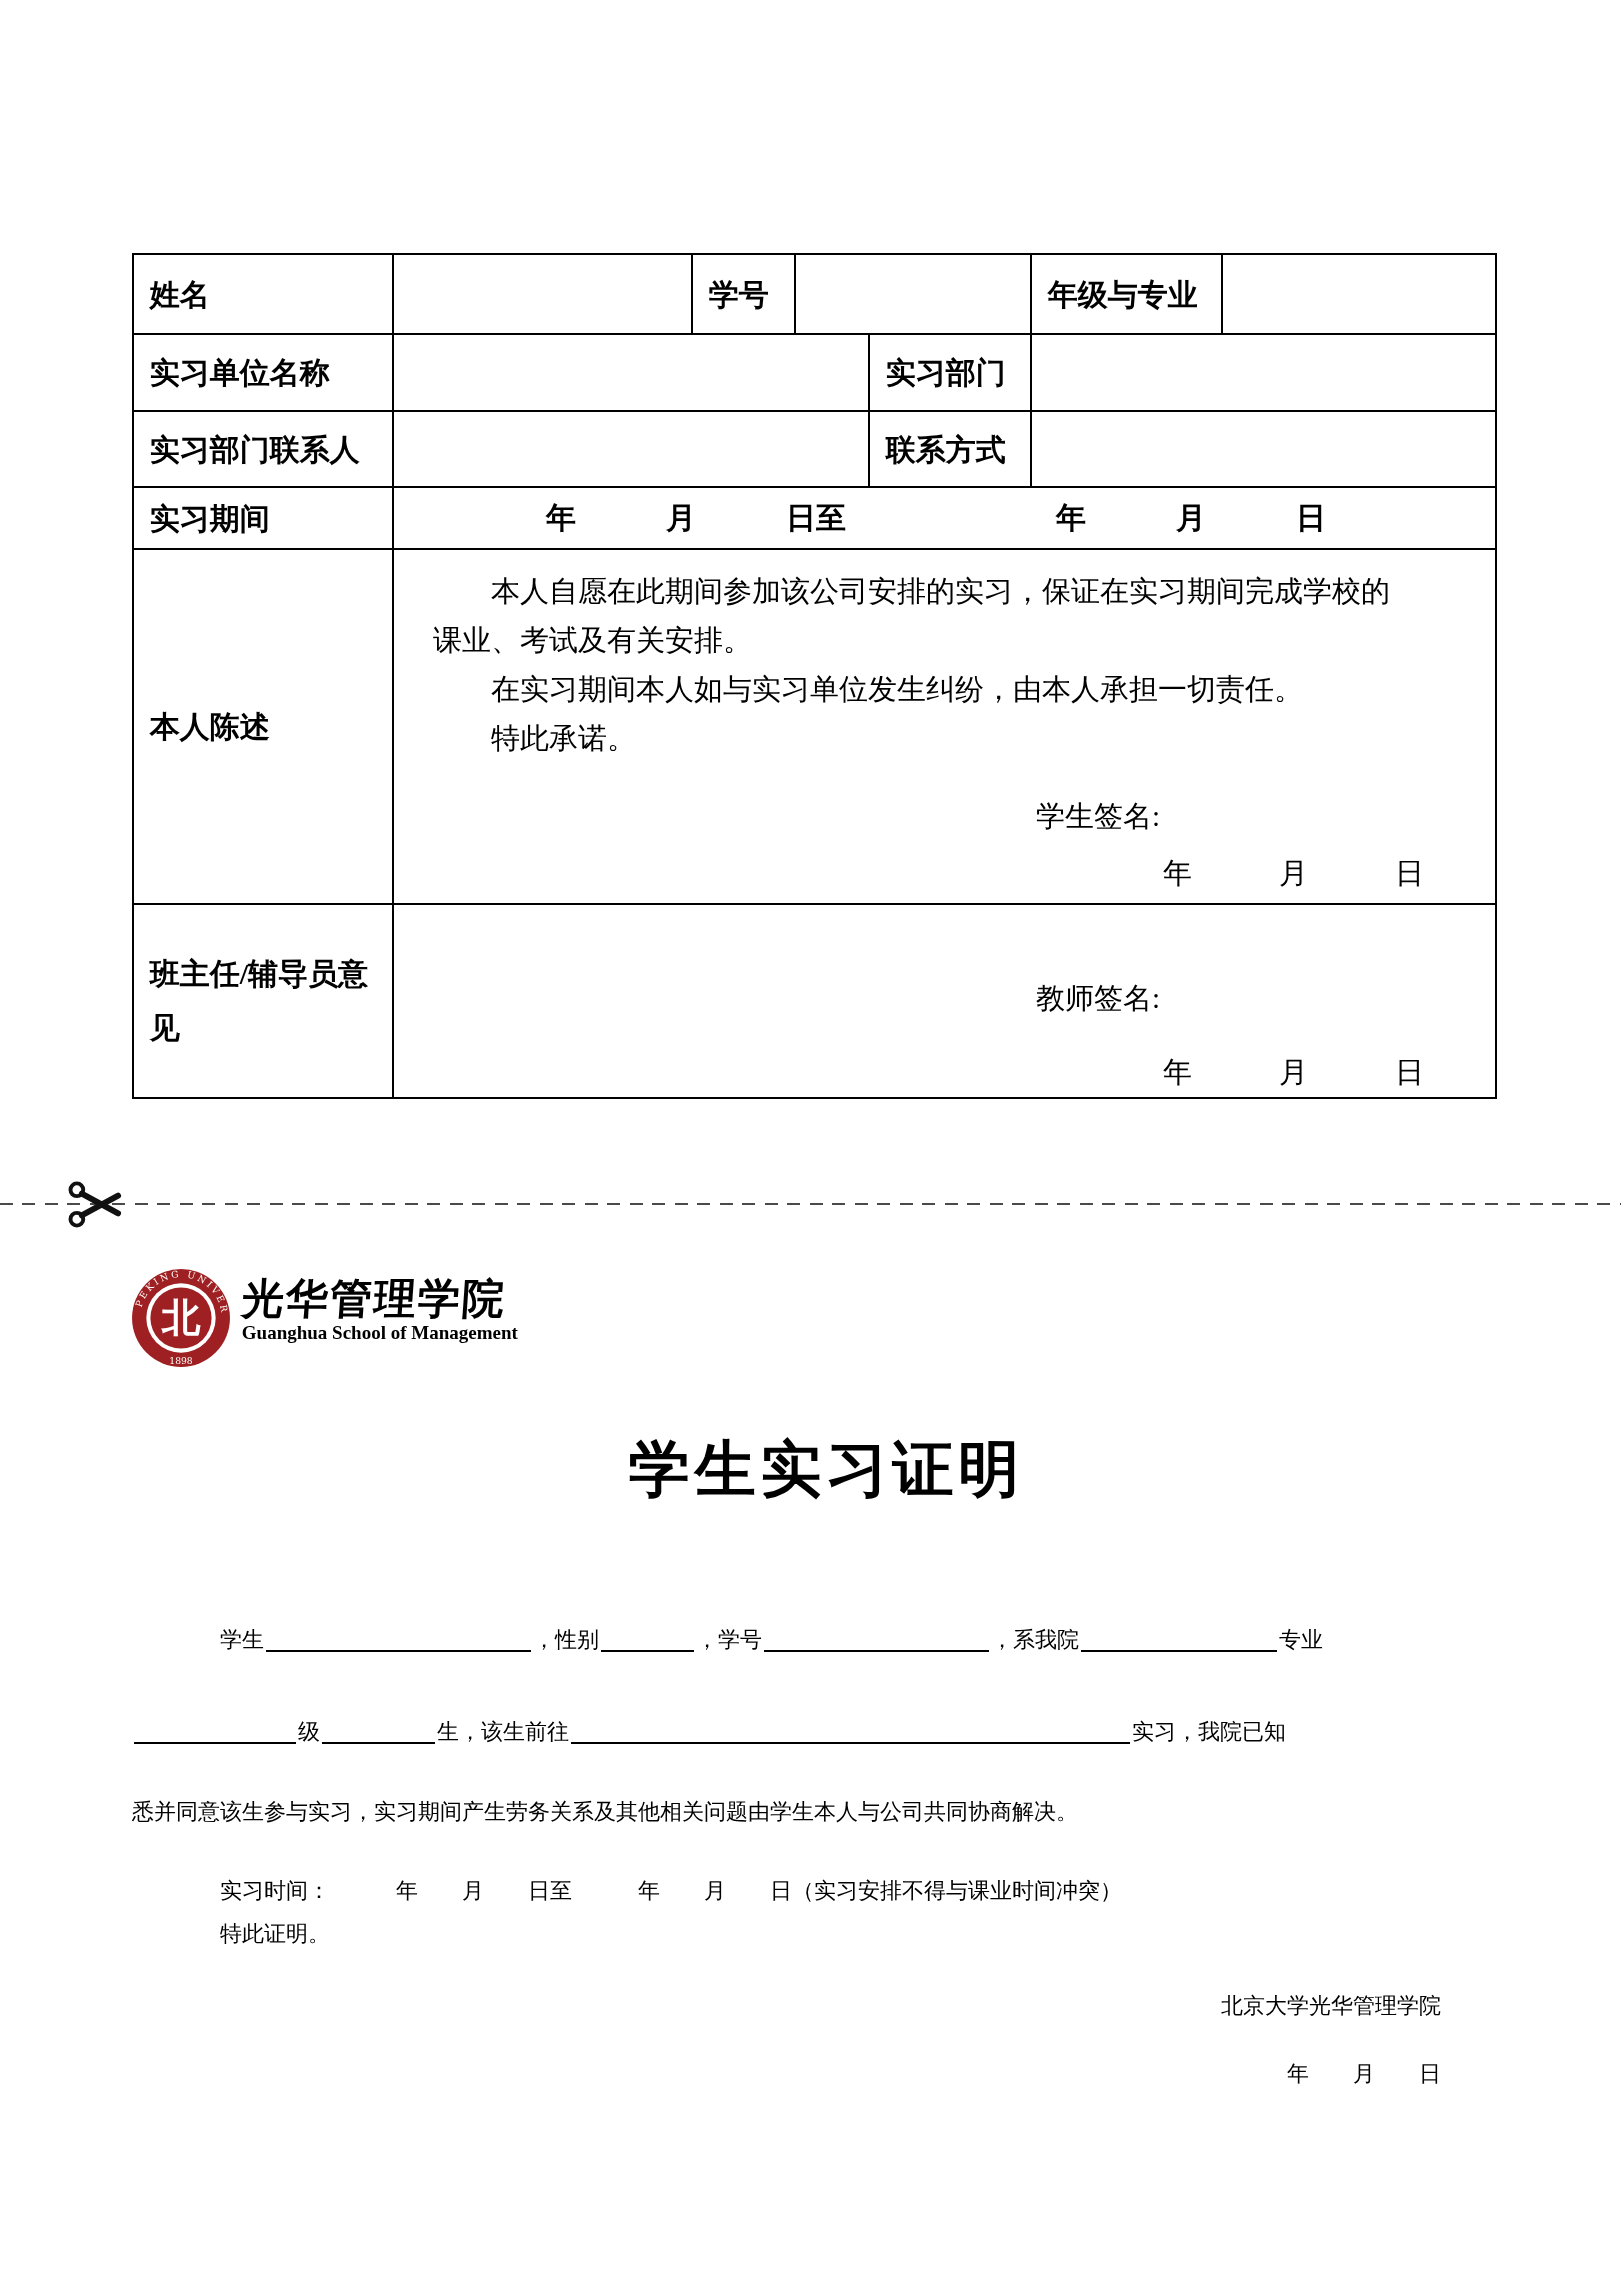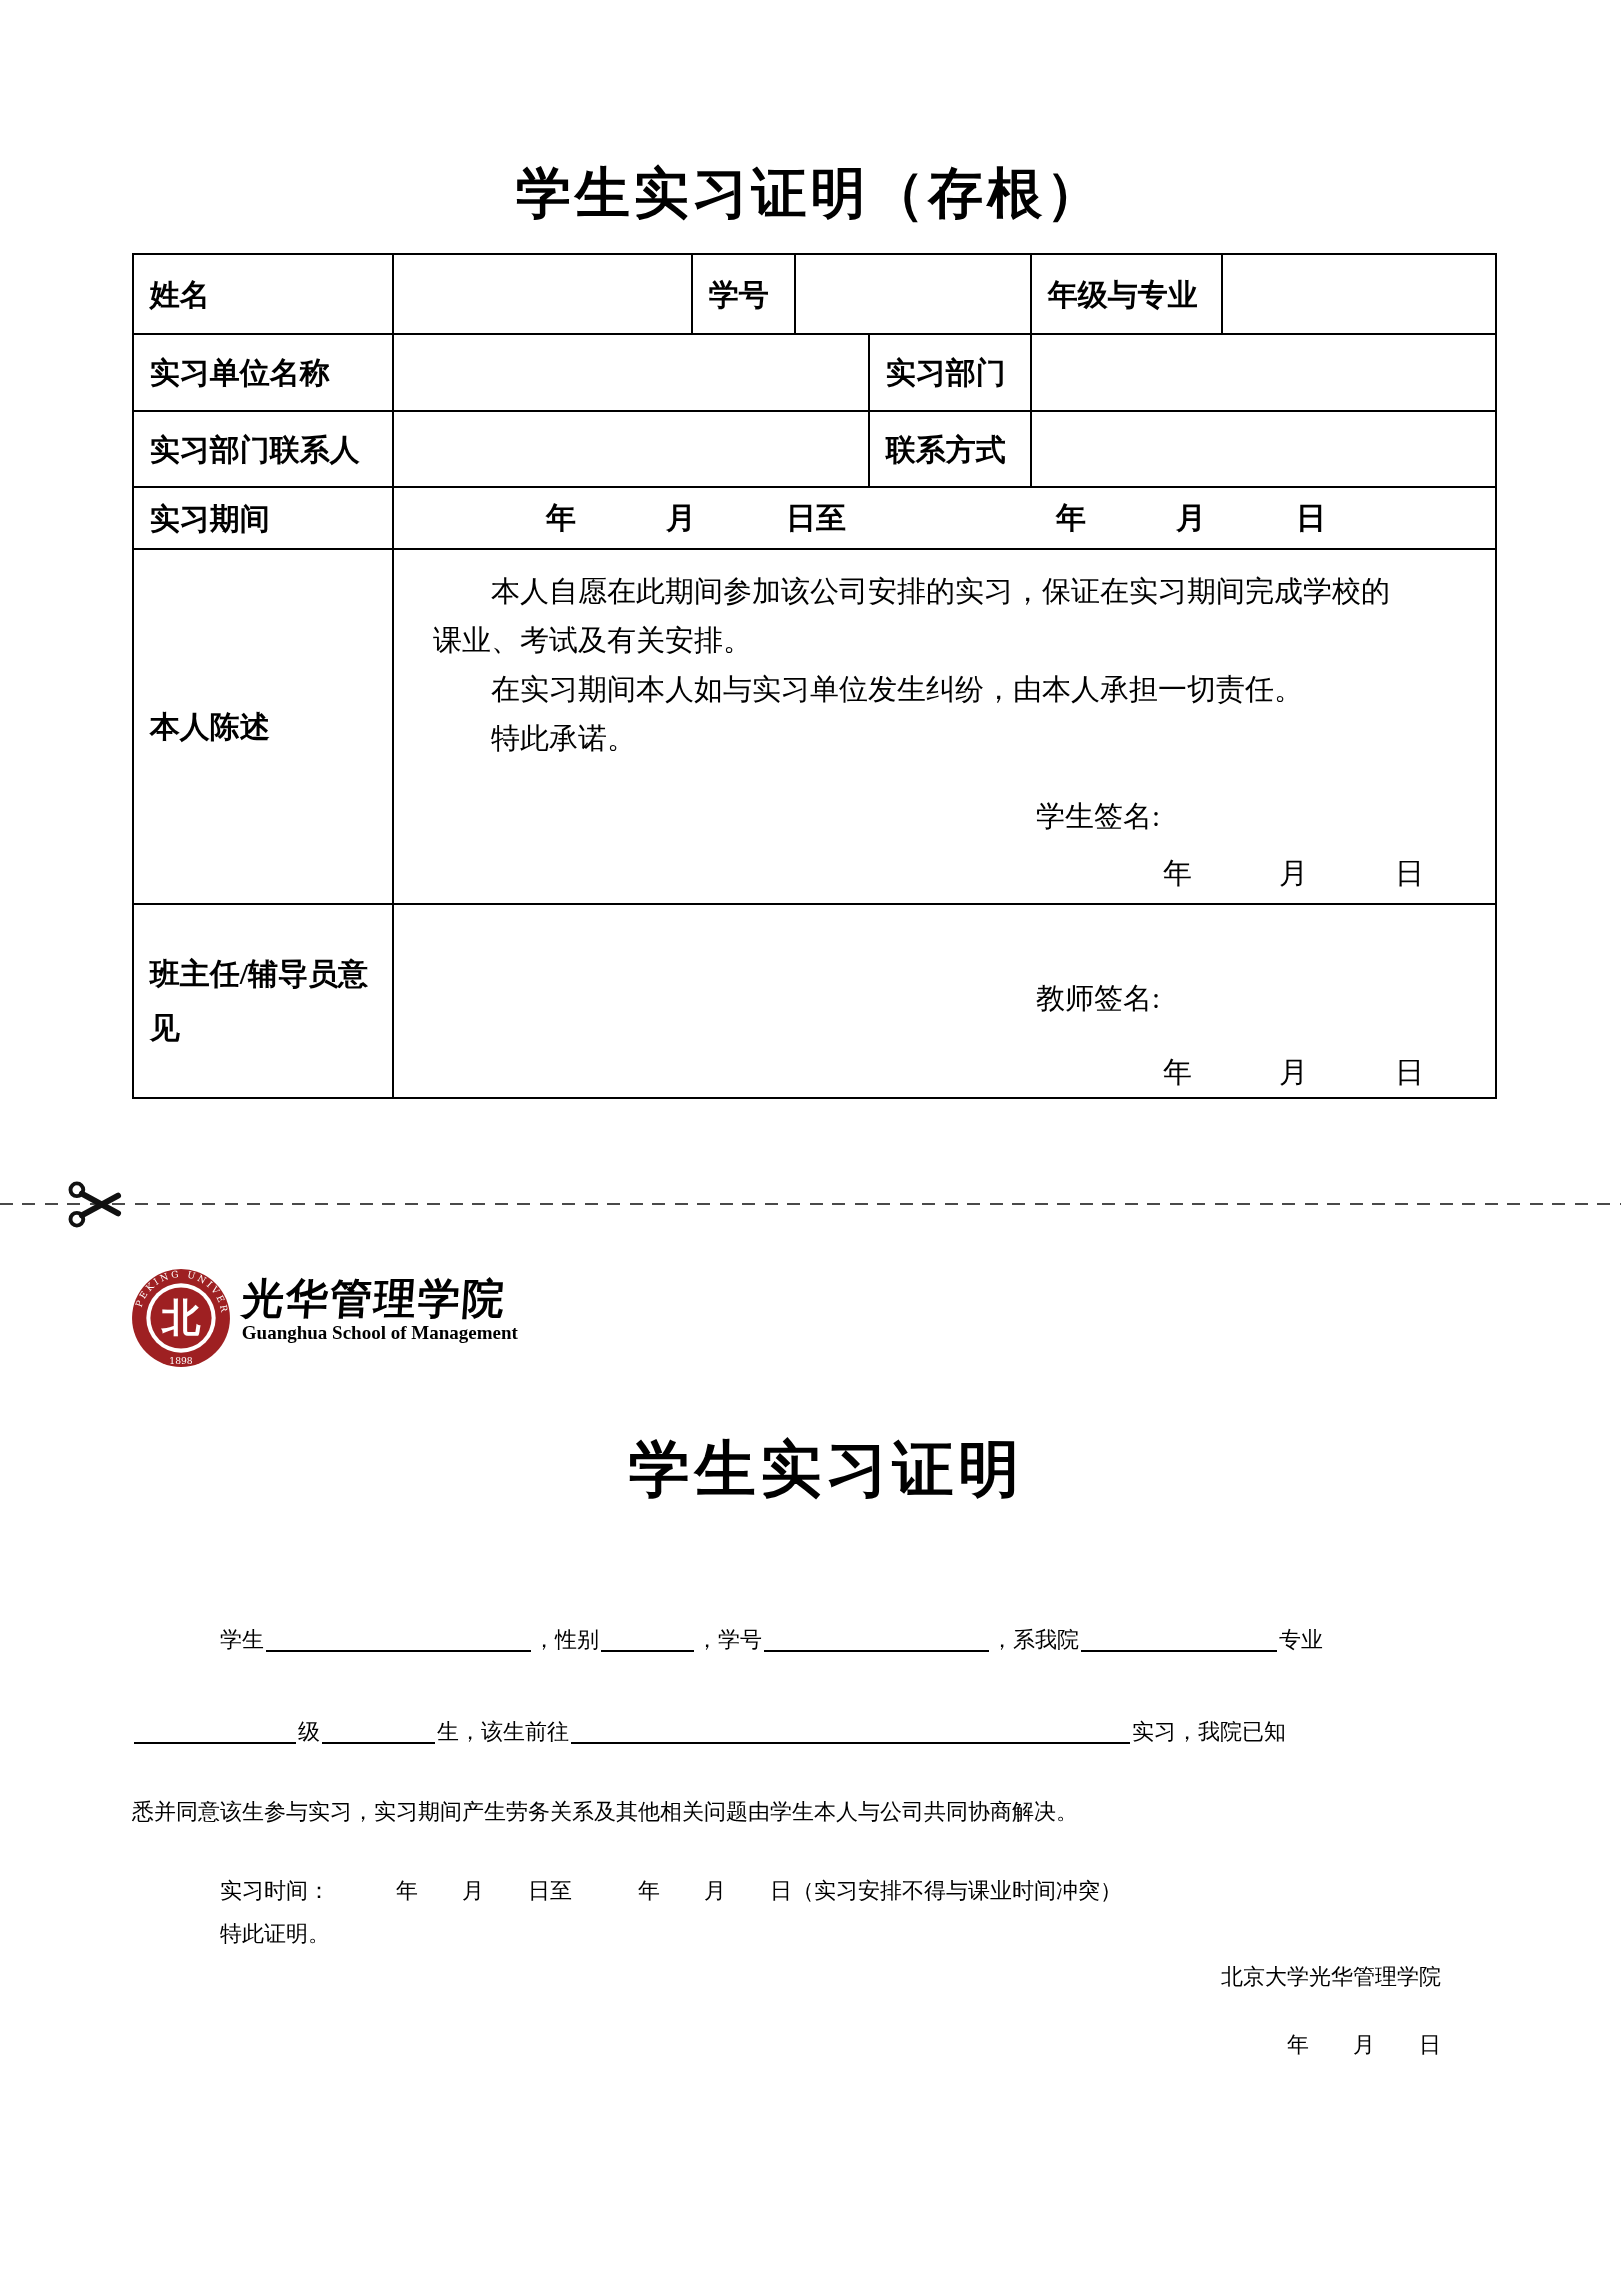--- a/index.html
+++ b/index.html
@@ -55,33 +55,32 @@
   .cert-body {
     position:absolute; left:132px; top:1598px; width:1372px;
     font-size:22px; line-height:43px;
   }
   .cl { white-space:nowrap; }
   .cl1 { margin-top:19.6px; padding-left:88px; }
   .cl2 { margin-top:49px; }
   .cl3 { margin-top:37px; }
   .cl4 { margin-top:36px; padding-left:88px; white-space:pre; }
   .cl5 { padding-left:88px; }
-  .signer { text-align:right; padding-right:63px; }
+  .signer { margin-top:29px; text-align:right; padding-right:63px; }
   .cert-date { margin-top:25.5px; text-align:right; padding-right:63px; white-space:pre; }
   .blank {
     display:inline-block; height:33px; border-bottom:2px solid #000;
     vertical-align:-5.9px; margin:0 2px;
   }
 </style>
 </head>
 <body>
 
 <div class="page">
 
-  <div class="stub-title">学生实习证明（存根）</div>
 
   <table class="stub-table">
     <colgroup>
       <col style="width:260px">
         <col style="width:299px">
         <col style="width:103px">
       <col style="width:74px">
         <col style="width:162px">
         <col style="width:191px">
         <col style="width:274px">

